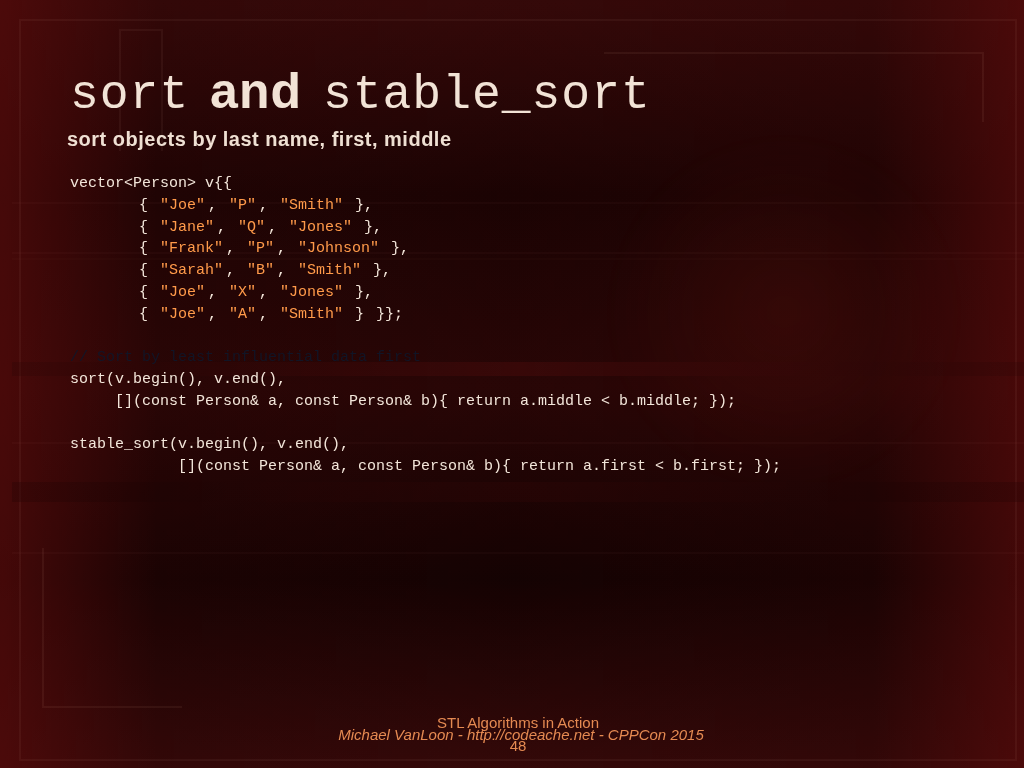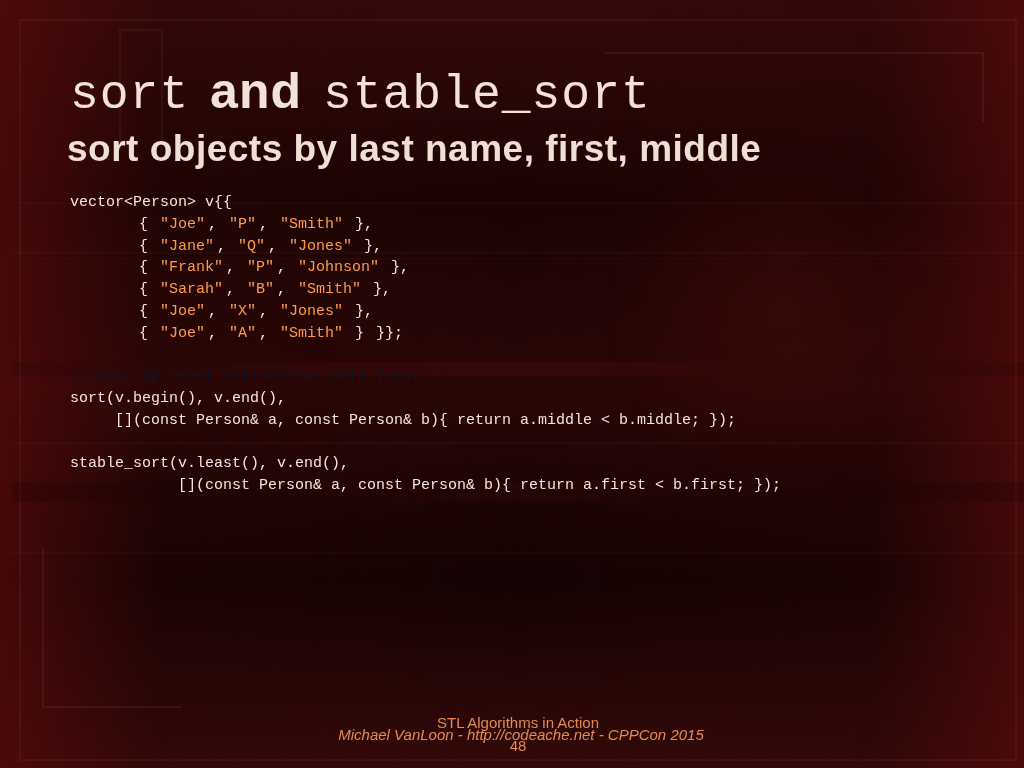--- a/index.html
+++ b/index.html
@@ -34,21 +34,21 @@
     background:radial-gradient(circle, rgba(130,30,20,0.5) 0%, rgba(50,8,8,0) 70%); filter:blur(8px); }
   .corner { position:absolute; border:2px solid rgba(255,200,180,0.18); }
   .corner.tr{ top:40px; right:40px; width:380px; height:70px; border-left:none; border-bottom:none; }
   .corner.bl{ bottom:60px; left:30px; width:140px; height:160px; border-right:none; border-top:none; }
 
   .slide { position:absolute; inset:0; padding:50px 55px 40px 55px; }
 
   h1.title { font-weight:normal; letter-spacing:1px; margin-bottom:6px; }
   h1.title .mono { font-family:"Courier New", Courier, monospace; font-size:48px; font-weight:normal; color:#f2e3d6; }
   h1.title .and { font-family:Arial, Helvetica, sans-serif; font-size:50px; font-weight:900; color:#f2e3d6; }
-  h2.subtitle { font-family:Arial, Helvetica, sans-serif; font-size:37px; font-weight:900; letter-spacing:0.5px; color:#efe0d3; margin-bottom:22px; }
+  h2.subtitle { font-family:Arial, Helvetica, sans-serif; font-size:20px; font-weight:900; letter-spacing:0.5px; color:#efe0d3; margin-bottom:22px; }
 
   pre.code {
     font-family:"Courier New", Courier, monospace;
     font-size:15px; line-height:1.45;
     color:#f3e6da; white-space:pre;
   }
   pre.code .str { color:#ff9a4a; }
   pre.code .cmt { color:#0f172a; opacity:0.9; }
 
   .footer {
@@ -86,21 +86,21 @@
         { <span class="str">"Jane"</span>, <span class="str">"Q"</span>, <span class="str">"Jones"</span> },
         { <span class="str">"Frank"</span>, <span class="str">"P"</span>, <span class="str">"Johnson"</span> },
         { <span class="str">"Sarah"</span>, <span class="str">"B"</span>, <span class="str">"Smith"</span> },
         { <span class="str">"Joe"</span>, <span class="str">"X"</span>, <span class="str">"Jones"</span> },
         { <span class="str">"Joe"</span>, <span class="str">"A"</span>, <span class="str">"Smith"</span> }<span> }};</span>
 
 <span class="cmt">// Sort by least influential data first</span>
 <span>sort(v.begin(), v.end(),</span>
 <span>     [](const Person&amp; a, const Person&amp; b){ return a.middle &lt; b.middle; });</span>
 
-<span>stable_sort(v.least(), v.end(),</span>
+<span>stable_sort(v.begin(), v.end(),</span>
 <span>            [](const Person&amp; a, const Person&amp; b){ return a.first &lt; b.first; });</span></pre>
 
 </div>
 
 <div class="footer">
   <span>STL Algorithms in Action</span>
   <span class="mid">Michael VanLoon - http://codeache.net - CPPCon 2015</span>
   <span>48</span>
 </div>
 

